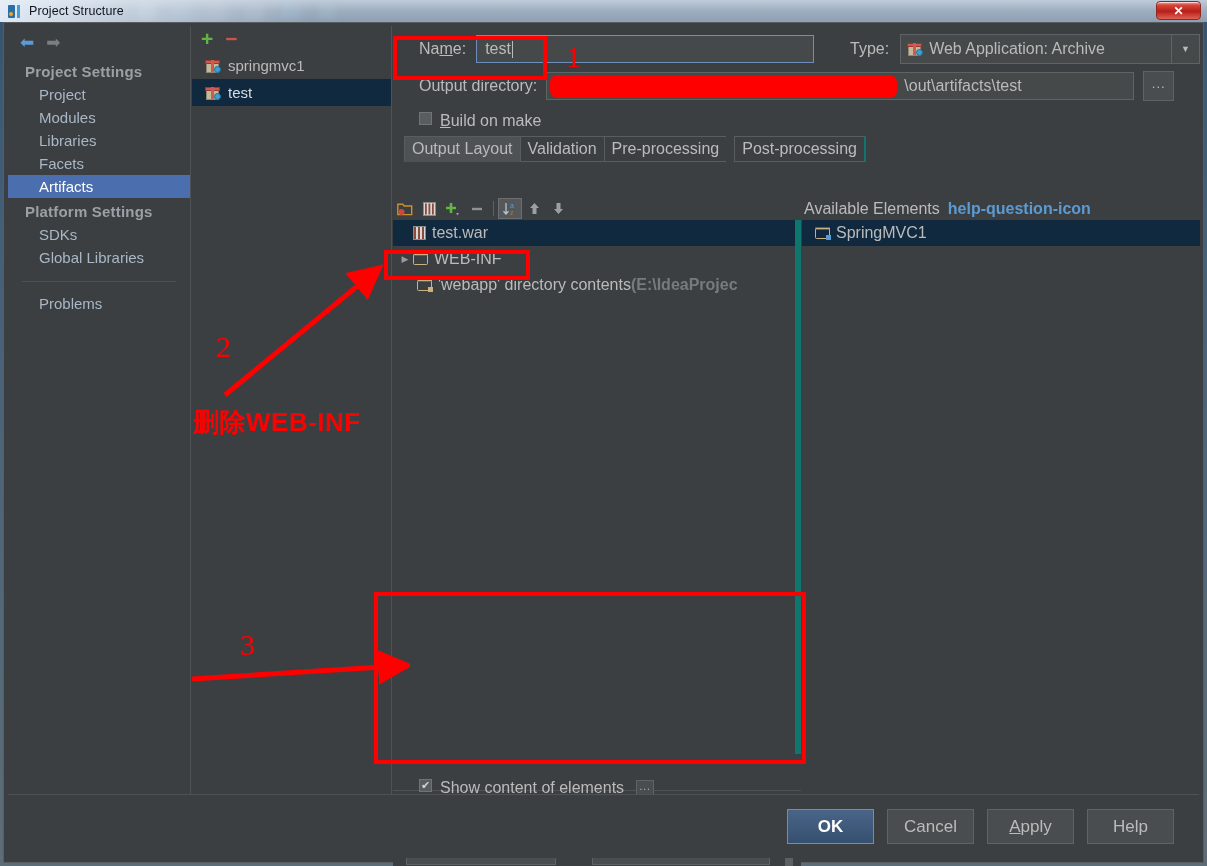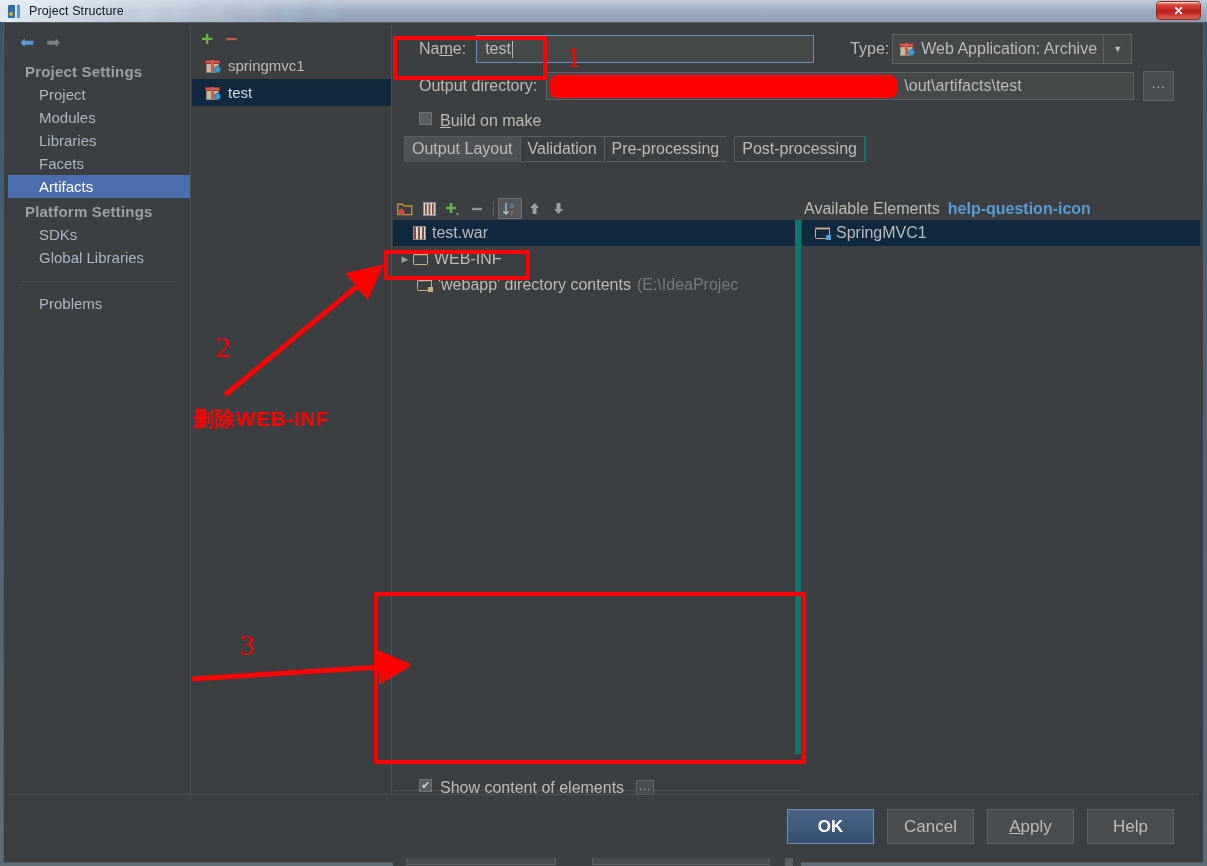--- a/index.html
+++ b/index.html
@@ -218,21 +218,21 @@
   .dlg-btn u { text-decoration:underline; }
   .dlg-btn.default {
     background: linear-gradient(180deg,#4a6488 0%,#35506f 100%);
     border:1px solid #6f8db5; color:#ffffff; font-weight:bold;
   }
 
   
   .anno { position:absolute; z-index:50; pointer-events:none; }
   .anno-box { border:4px solid #fe0000; }
   .anno-num { color:#fe0000; font-size:30px; font-family:"Liberation Serif", serif; }
-  .anno-cn  { color:#fe0000; font-size:21px; font-weight:bold; letter-spacing:.5px;}
+  .anno-cn  { color:#fe0000; font-size:26px; font-weight:bold; letter-spacing:.5px;}
 </style>
 </head>
 <body>
 
 <div id="desktop">
   <div class="blur-icon" style="left:138px; background:#8fa6b8;"></div>
   <div class="blur-icon" style="left:172px; background:#4e7fa8;"></div>
   <div class="blur-icon" style="left:208px; background:#6e7a86;"></div>
   <div class="blur-icon" style="left:246px; background:#76828d;"></div>
   <div class="blur-icon" style="left:282px; background:#3f7fae;"></div>
@@ -301,21 +301,21 @@
 
     <div id="editor">
 
       <div class="form-row" style="height:40px; padding-top:6px;">
         <span class="form-label"><span>Na</span><u>m</u><span>e:</span></span>
         <div class="text-input focused" style="width:338px; margin-left:10px;">
           <span>test</span>
             <span class="caret"></span>
         </div>
         <span class="form-label" style="margin-left:36px;">Type:</span>
-        <div class="combo" style="width:240px; margin-left:3px;">
+        <div class="combo" style="width:300px; margin-left:11px;">
           <span class="val">
             <span class="artifact-icon">
               <span class="box"></span>
                 <span class="lid"></span>
                 <span class="rib"></span>
                 <span class="badge"></span>
             </span>
             <span>Web Application: Archive</span>
           </span>
           <span class="arrow">▼</span>
@@ -415,21 +415,21 @@
             </span>
           <span>WEB-INF</span>
         </div>
         <div class="tree-row" style="padding-left:24px;">
           <span class="ficon">
               <span class="tab"></span>
               <span class="f"></span>
               <span class="sq" style="background:#c9b182;"></span>
             </span>
           <span>'webapp' directory contents</span>
-          <span class="dim" style="margin-left:6px;">(E:\IdeaProjec</span>
+          <span class="dim" style="font-weight:bold;">(E:\IdeaProjec</span>
         </div>
 
         <div id="manifest-panel">
           <div class="sbar-h" style="left:14px; top:3px; width:220px;"></div>
           <div class="sbar-v" style="right:8px; top:16px; height:119px;"></div>
           <div class="manifest-msg">META-INF/MANIFEST.MF file not found in 'sp</div>
           <div class="mbtn" style="left:13px; top:44px;">
               <u>C</u>
               <span>reate Manifest...</span>
             </div>

